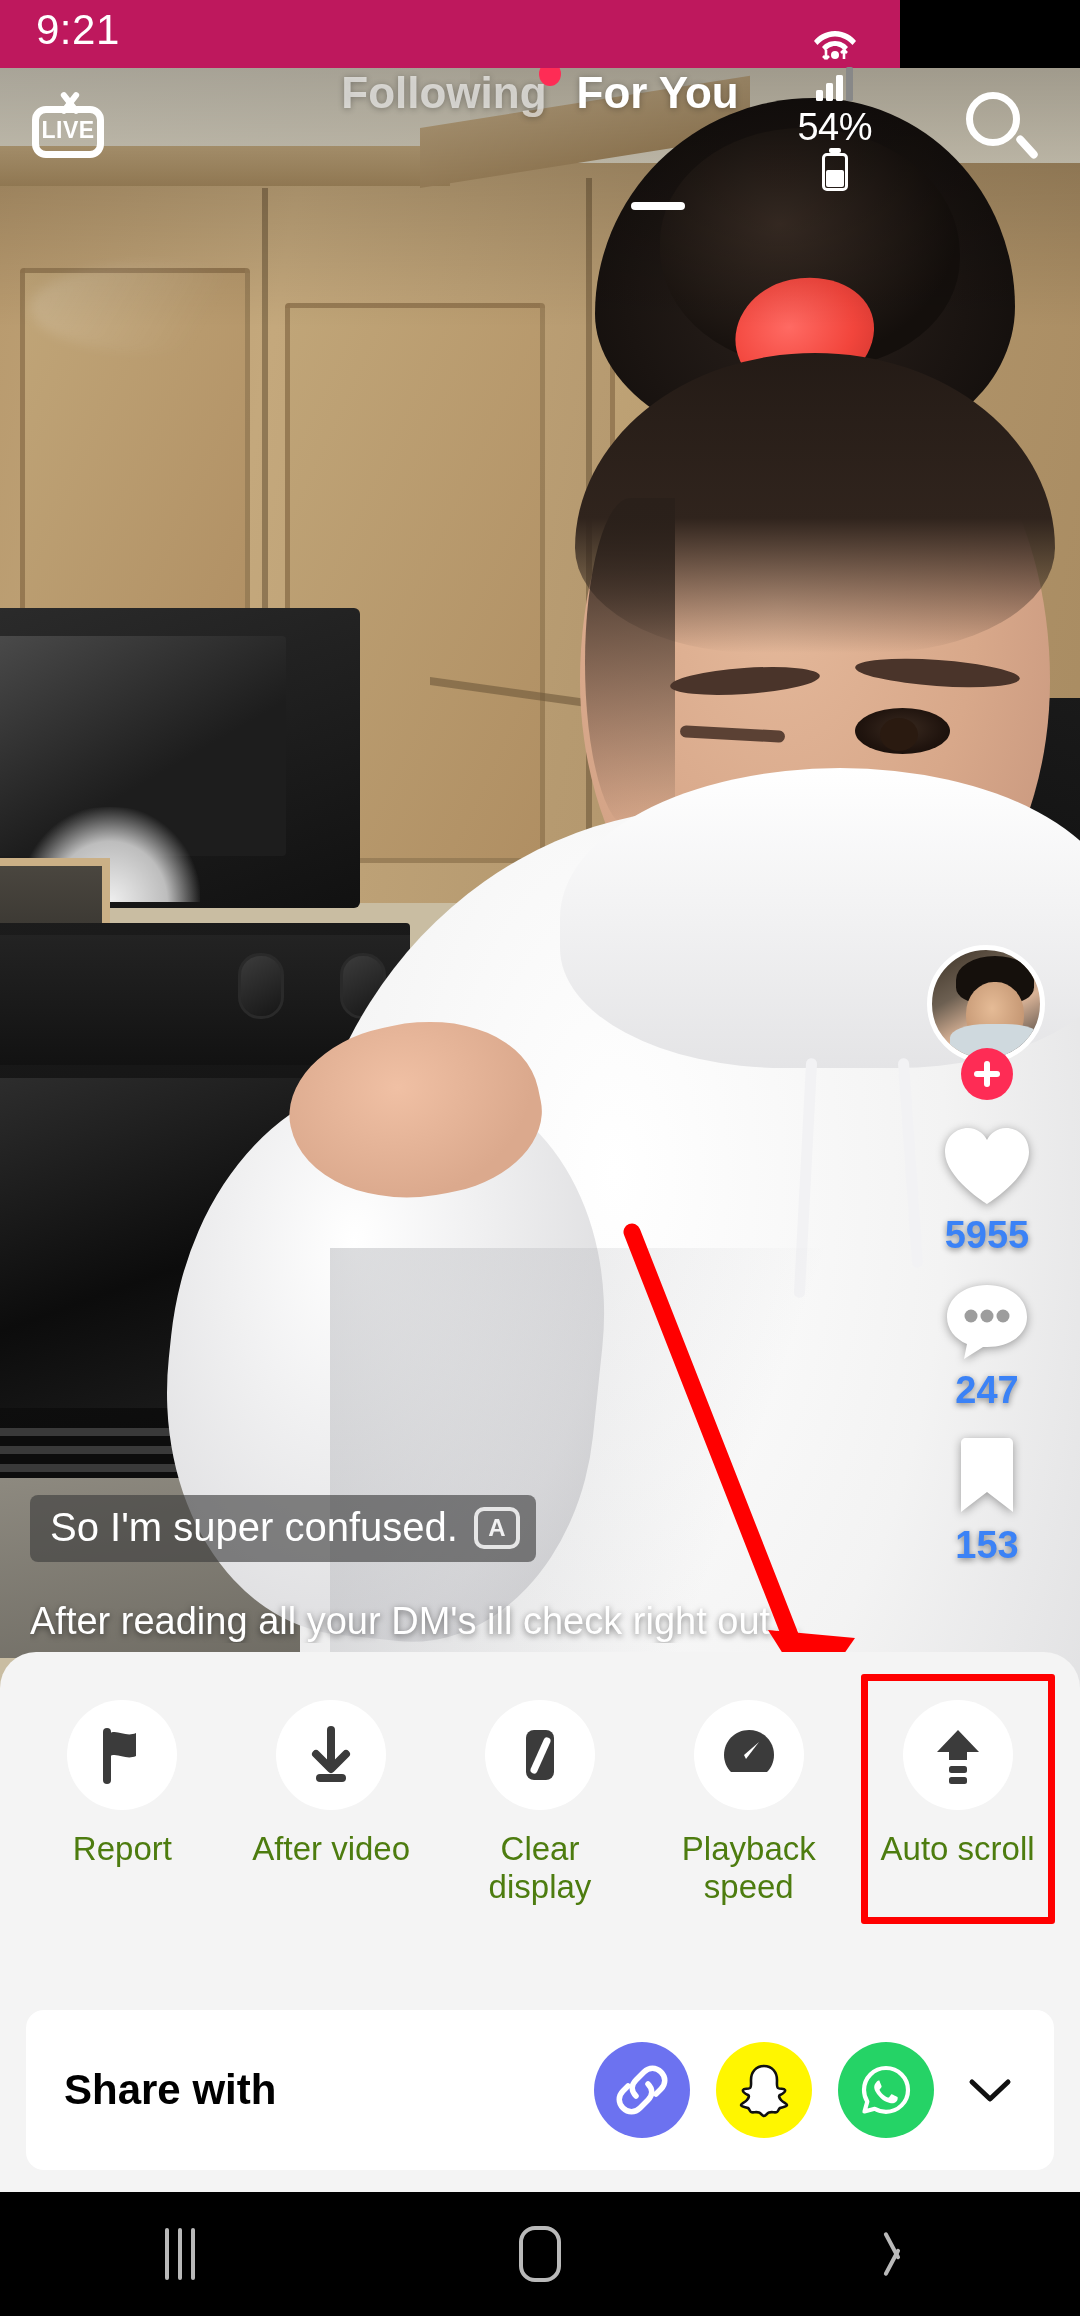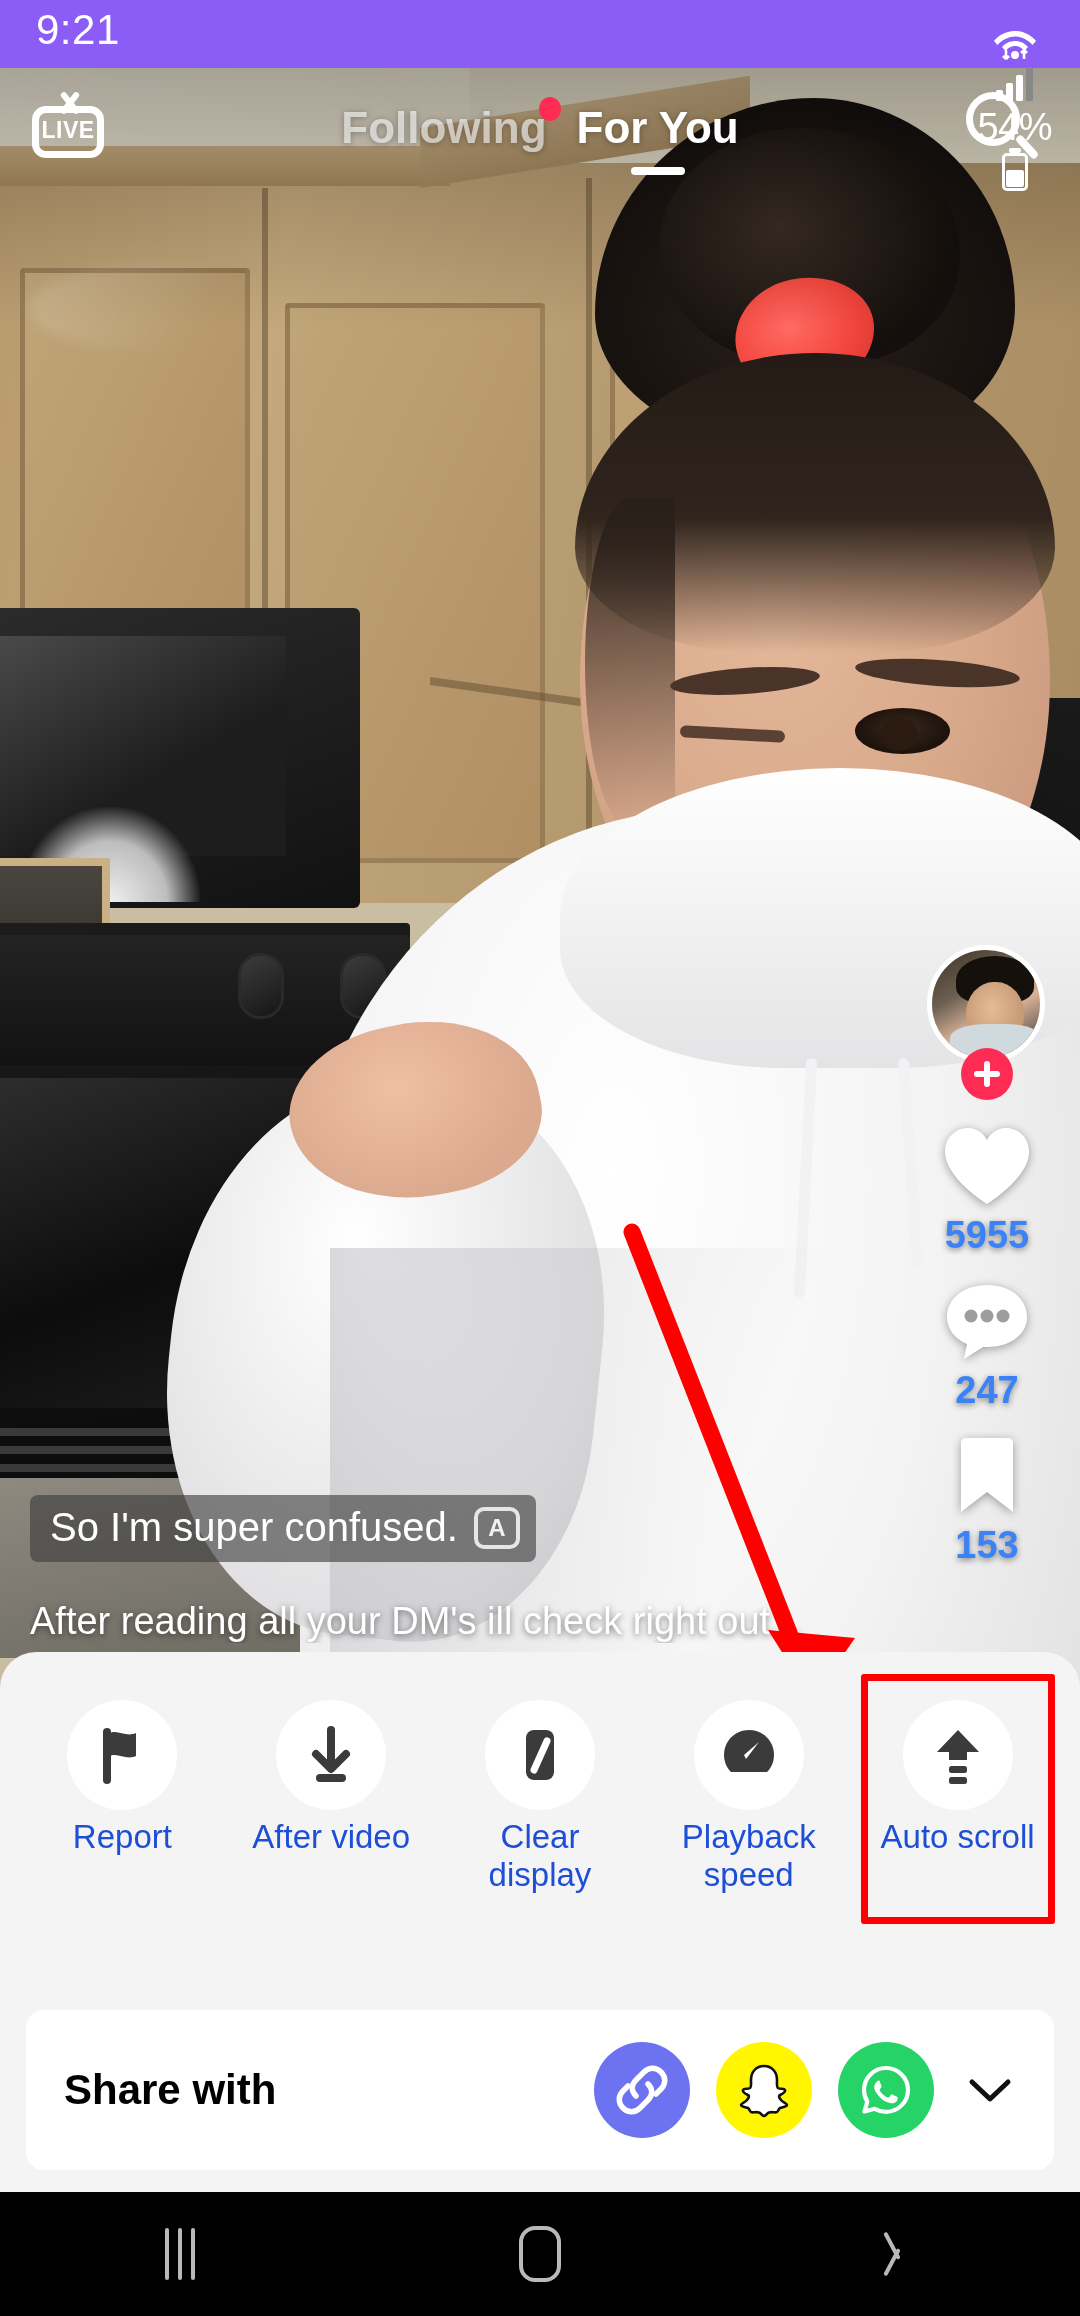--- a/index.html
+++ b/index.html
@@ -2,22 +2,22 @@
 <html><head>
 <meta charset="utf-8">
 <style>
   * { margin:0; padding:0; box-sizing:border-box; }
   html,body { width:1080px; height:2316px; background:#000; overflow:hidden; }
   body { font-family:"Liberation Sans", sans-serif; }
 
   .phone { position:relative; width:1080px; height:2316px; background:#000; overflow:hidden; }
 
   
-  .statusbar { position:absolute; top:0; left:0; width:1080px; height:68px;
-    background:#8b5cf6; display:flex; align-items:center; z-index:60; }
+  .statusbar { position:absolute; top:0; left:0; width:900px; height:68px;
+    background:#be185d; display:flex; align-items:center; z-index:60; }
   .sb-time { position:absolute; left:36px; top:6px; color:#fff; font-size:42px;
     font-weight:400; letter-spacing:.5px; }
   .sb-right { position:absolute; right:28px; top:24px; display:flex; align-items:center; gap:4px;flex-direction:column; }
   .sb-battpct { color:#fff; font-size:38px; font-weight:500; letter-spacing:-.5px; }
   .batt { width:26px; height:38px; border:3px solid #fff; border-radius:5px; position:relative; }
   .batt:before { content:""; position:absolute; top:-8px; left:50%; transform:translateX(-50%);
     width:12px; height:5px; background:#fff; border-radius:2px; }
   .batt-fill { position:absolute; bottom:1px; left:1px; right:1px; height:52%; background:#fff; border-radius:2px; }
 
   
@@ -135,21 +135,21 @@
     border:7px solid #fff; border-radius:14px; }
   .tv-ant { position:absolute; top:0; left:22px; width:28px; height:20px; }
   .tv-ant i { position:absolute; top:0; left:13px; width:6px; height:26px; background:#fff;
     border-radius:3px; }
   .tv-ant i:first-child { transform:rotate(38deg); }
   .tv-ant i:last-child { transform:rotate(-38deg); }
   .live-txt { position:absolute; top:27px; left:0; width:72px; text-align:center;
     color:#fff; font-size:23px; font-weight:700; letter-spacing:.5px; }
 
   .tabs { position:absolute; left:0; top:0; width:1080px; height:120px;
-    display:flex; align-items:center; justify-content:center; gap:30px; }
+    display:flex; justify-content:center; gap:30px; }
   .tab { position:relative; color:rgba(255,255,255,.62); font-size:44px; font-weight:600;
     text-shadow:0 1px 6px rgba(0,0,0,.3); }
   .tab.active { color:#fff; font-weight:700; }
   .tab.active:after { content:""; position:absolute; bottom:-22px; left:50%; transform:translateX(-50%);
     width:54px; height:8px; background:#fff; border-radius:4px; }
   .tab-dot { position:absolute; top:-6px; right:-14px; width:22px; height:24px;
     background:#fe2c55; border-radius:50%; }
   .search-btn { position:absolute; right:40px; top:22px; width:76px; height:76px; }
   .search-ring { position:absolute; top:2px; left:2px; width:54px; height:54px;
     border:7px solid #fff; border-radius:50%; }
@@ -194,21 +194,21 @@
     text-shadow:0 2px 6px rgba(0,0,0,.5); white-space:nowrap; overflow:hidden; }
 
   
   .sheet { position:absolute; left:0; bottom:124px; width:1080px; height:540px;
     background:#f4f4f4; border-radius:36px 36px 0 0; z-index:45; }
   .actions { position:absolute; top:48px; left:0; width:1080px; display:flex;
     justify-content:space-around; padding:0 18px; }
   .action { width:190px; display:flex; flex-direction:column; align-items:center; position:relative; }
   .action-circle { width:110px; height:110px; border-radius:50%; background:#fff;
     display:flex; align-items:center; justify-content:center; }
-  .action-label { margin-top:8px; text-align:center; color:#1d4ed8;
+  .action-label { margin-top:20px; text-align:center; color:#4d7c0f;
     font-size:33px; font-weight:400; line-height:1.16; }
   .hl-box { position:absolute; top:-26px; left:-2px; width:194px; height:250px;
     border:7px solid #ff0000; border-radius:3px; pointer-events:none; }
 
   .share-card { position:absolute; left:26px; bottom:22px; width:1028px; height:160px;
     background:#fff; border-radius:18px; display:flex; align-items:center;text-align:center; }
   .share-label { margin-left:38px; color:#000; font-size:42px; font-weight:700; }
   .share-icons { margin-left:auto; display:flex; align-items:center; gap:26px; margin-right:34px; }
   .share-ic { width:96px; height:96px; border-radius:50%; display:flex;
     align-items:center; justify-content:center; }

